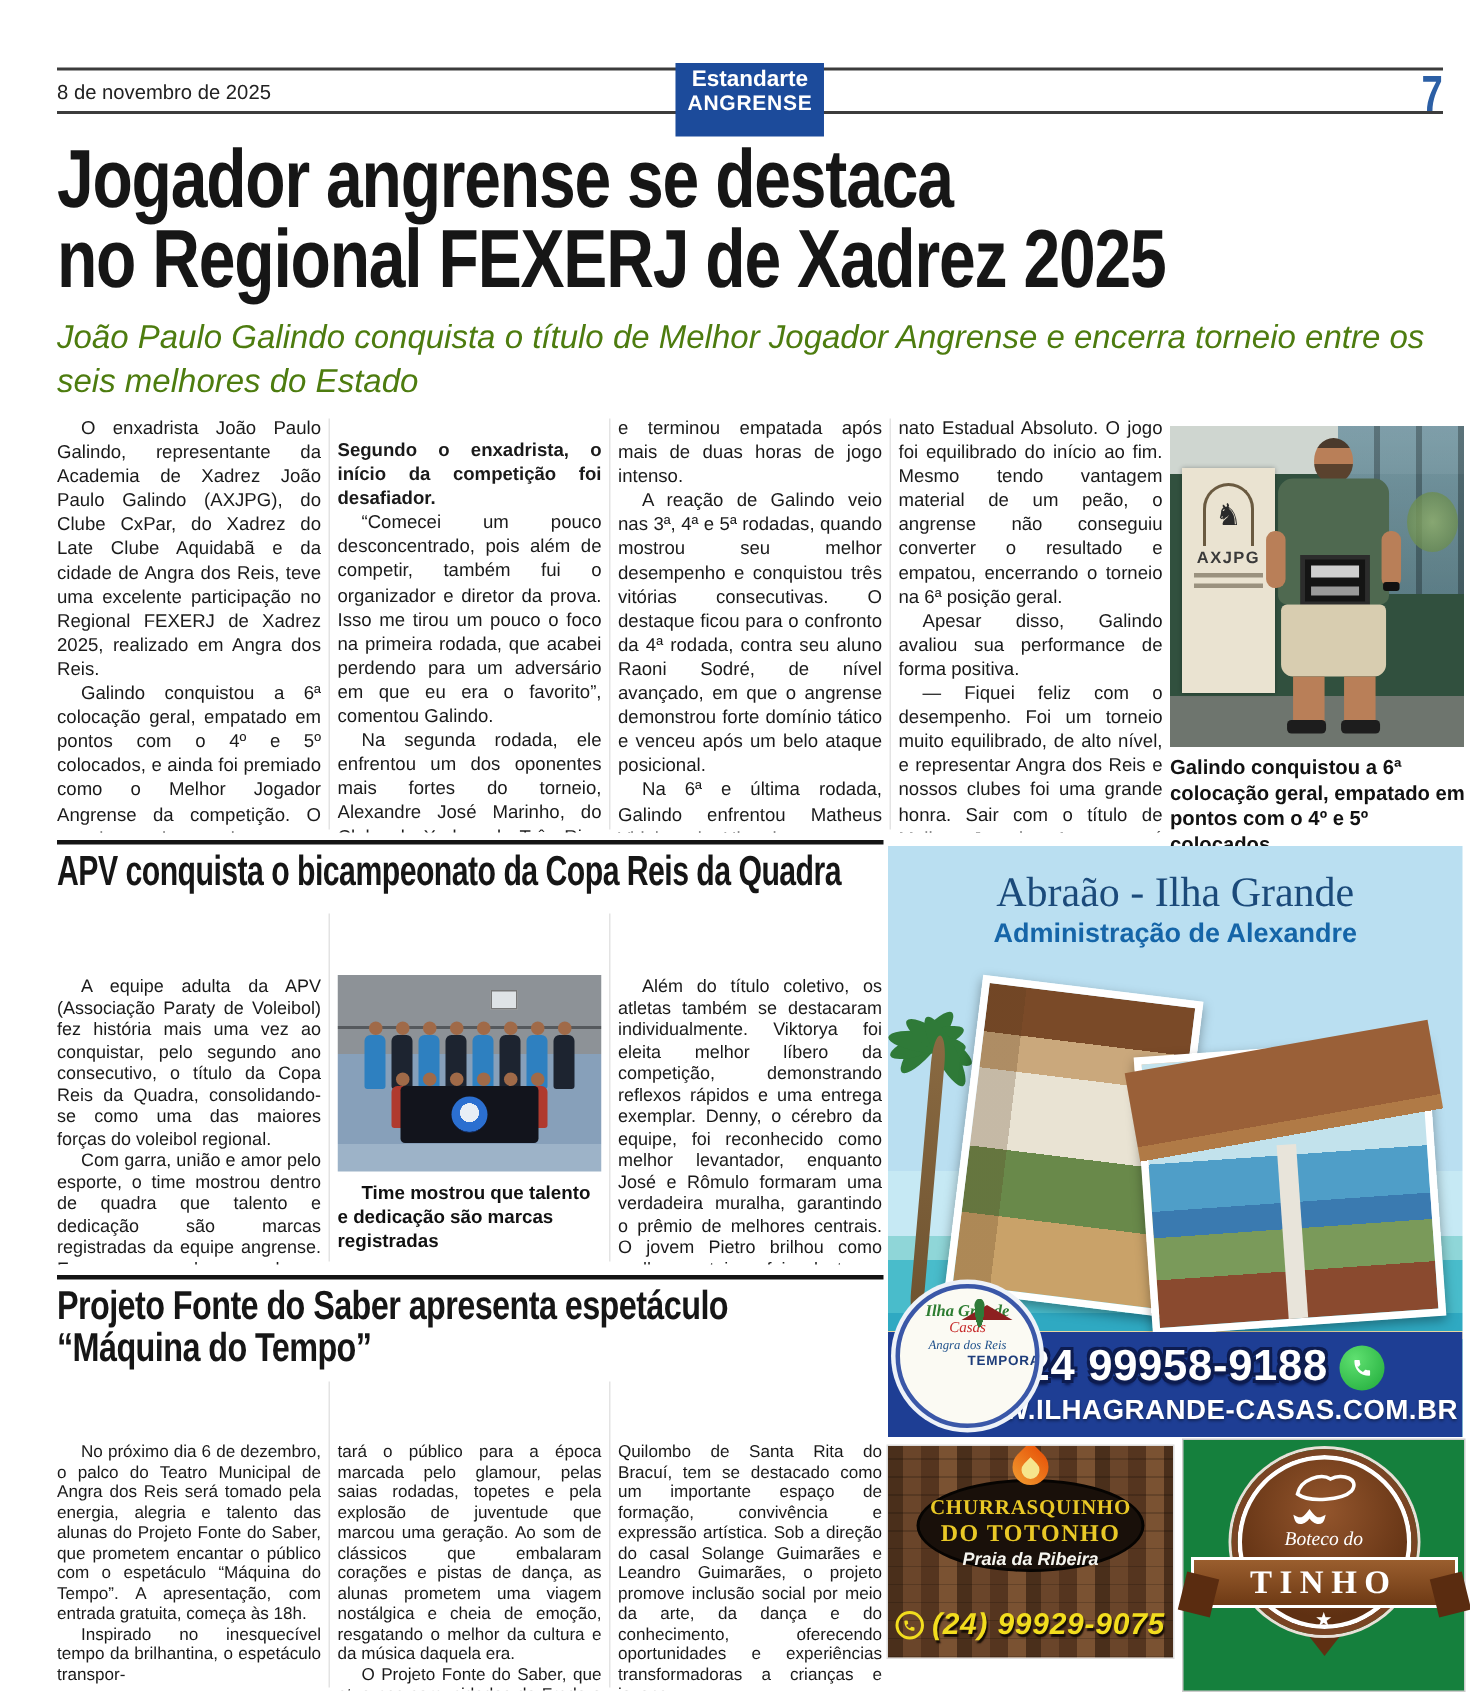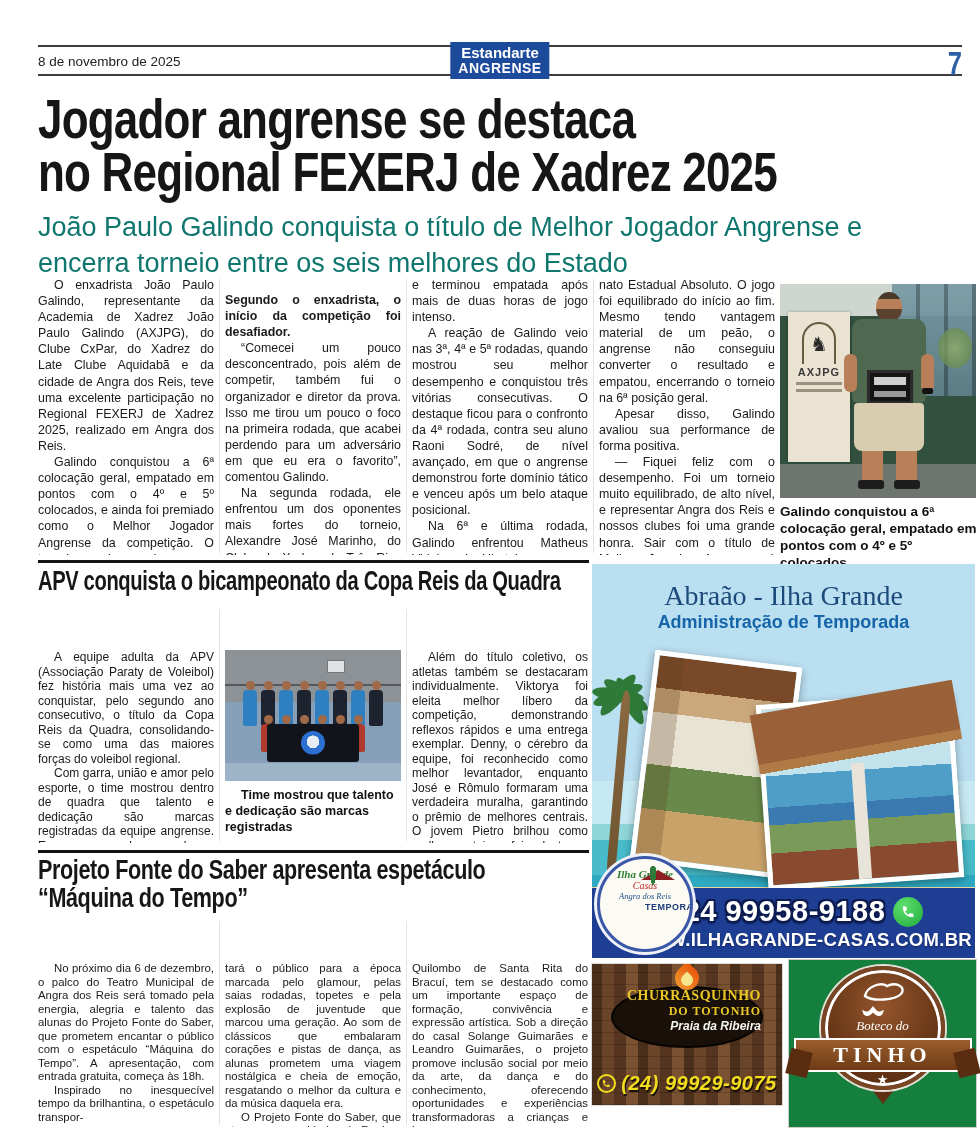--- a/index.html
+++ b/index.html
@@ -5,32 +5,32 @@
   * { margin:0; padding:0; box-sizing:border-box; }
   html,body { background:#fff; }
   body { font-family:"Liberation Sans", sans-serif; color:#1a1a1a; }
   .page { position:relative; width:980px; height:1130px; background:#fff; overflow:hidden; }
 
   
   .header { position:absolute; left:38px; top:45px; width:924px; height:31px;
             border-top:2px solid #3c3c3c; border-bottom:2px solid #3c3c3c; }
   .date { position:absolute; left:0; top:7px; font-size:13.5px; color:#222; }
   .masthead { position:absolute; left:50%; top:-5px; transform:translateX(-50%);
-              background:#1c4b9b; color:#fff; text-align:center; padding:3px 8px 4px; line-height:1.05; }
+              background:#1c4b9b; color:#fff; text-align:center; padding:3px 8px 16px; line-height:1.05; }
   .masthead .m1 { display:block; font-weight:bold; font-size:15px; }
   .masthead .m2 { display:block; font-weight:bold; font-size:14px; letter-spacing:.5px; }
   .pagenum { position:absolute; right:0; top:-3px; color:#2c5fa5; font-weight:bold;
              font-size:34px; transform:scaleX(.75); transform-origin:100% 0; }
 
   
   .hl-line { display:block; transform:scaleX(.8); transform-origin:0 50%;
              font-weight:bold; color:#161616; letter-spacing:-1px; white-space:nowrap; }
   .headline1 { position:absolute; left:38px; top:93px; font-size:55px; line-height:.96; }
-  .subhead { position:absolute; left:38px; top:210px; width:912px; 
-             font-size:27px; line-height:1.32; color:#0f766e; }
+  .subhead { position:absolute; left:38px; top:210px; width:912px; font-style:italic;
+             font-size:22px; line-height:1.32; color:#4d7c0f; }
 
   
   .cols { position:absolute; display:flex; overflow:hidden; }
   .col { overflow:hidden; text-align:justify; }
   .col p { text-indent:16px; }
   .col p.noindent { text-indent:0; }
   .col p.lead { font-weight:bold; text-indent:0;margin-top:15px; }
   .a1 .col { width:176px; font-size:12.4px; line-height:16.1px; }
   .a2 .col, .a3 .col { width:176px;margin-top:43px; }
   .a2 .col { font-size:12px; line-height:14.5px; }
@@ -141,29 +141,29 @@
   .lg-casas { display:block; font-family:"Liberation Serif", serif; font-style:italic; font-size:10px; color:#c62828; }
   .lg-region { display:block; font-family:Liberation Serif, serif; font-style:italic; font-size:8.5px; color:#1d4f8a; }
   .lg-temp { display:block; margin-top:1px; font-size:9px; font-weight:bold; color:#1d3c7a; letter-spacing:.5px;padding-left:45px; }
 
   
   .ad-chur { position:absolute; left:592px; top:964px; width:190px; height:141px; overflow:hidden;
      box-shadow:0 0 0 1px #ddd;
      background:repeating-linear-gradient(0deg, rgba(0,0,0,.18) 0 1px, transparent 1px 12px),
        repeating-linear-gradient(90deg,#4a2f1b 0 10px,#6a452a 10px 22px,#55351f 22px 34px,#7a5232 34px 46px); }
   .ch-badge { position:absolute; left:50%; top:22px; transform:translateX(-50%); width:152px; height:62px;
-     background:#19100a; border-radius:50%; border:2px solid #060402; text-align:right; }
+     background:#19100a; border-radius:50%; border:2px solid #060402; text-align:center; padding-top:10px; }
   .ch-flame { position:absolute; left:50%; top:2px; transform:translateX(-50%); width:24px; height:24px; z-index:2; }
   .ch-flame::before { content:""; position:absolute; inset:0; background:linear-gradient(#e8590c,#f0932b);
      border-radius:0 50% 50% 50%; transform:rotate(45deg); }
   .ch-flame::after { content:""; position:absolute; left:6px; top:8px; width:12px; height:12px;
      background:#f6e58d; border-radius:0 50% 50% 50%; transform:rotate(45deg); }
   .ch-name1 { display:block; font-family:"Liberation Serif", serif; font-weight:bold; font-size:14px;
      color:#e9c826; letter-spacing:.5px; }
-  .ch-name2 { display:block; font-family:"Liberation Serif", serif; font-weight:bold; font-size:12px;
+  .ch-name2 { display:block; font-family:"Liberation Serif", serif; font-weight:bold; font-size:16px;
      color:#e9c826; letter-spacing:1px; }
   .ch-loc { display:block; font-size:12px; font-style:italic; font-weight:bold; color:#f5f5ef; }
   .ch-phone-row { position:absolute; left:0; right:0; bottom:10px; display:flex; align-items:center;
      justify-content:center; gap:5px; }
   .ch-wa { width:19px; height:19px; border-radius:50%; border:2px solid #f2dd1e; display:flex;
      align-items:center; justify-content:center; }
   .ch-wa svg { width:11px; height:11px; }
   .ch-phone { font-style:italic; font-weight:bold; font-size:20px; color:#f2dd1e;
      text-shadow:1px 2px 1px #140c06; letter-spacing:.5px; }
 
@@ -305,21 +305,21 @@
   <div class="ad-ilha">
     <div class="ai-palm">
       <span class="ai-frond f1"></span>
         <span class="ai-frond f2"></span>
       <span class="ai-frond f3"></span>
         <span class="ai-frond f4"></span>
       <span class="ai-frond f5"></span>
       <span class="ai-trunk"></span>
     </div>
     <div class="ai-title">Abraão - Ilha Grande</div>
-    <div class="ai-sub">Administração de Temporada</div>
+    <div class="ai-sub">Administração de Alexandre</div>
     <div class="ai-ph ai-ph1"></div>
     <div class="ai-ph ai-ph2"></div>
     <div class="ai-bar">
       <div class="ai-phone-row">
         <span class="ai-phone">24 99958-9188</span>
         <span class="wa">
           <svg viewBox="0 0 24 24" fill="#fff">
               <path d="M6.6 10.8c1.2 2.4 3.2 4.4 5.6 5.6l1.9-1.9c.3-.3.6-.3.9-.2 1 .3 2 .5 3 .5.5 0 .9.4.9.9V19c0 .5-.4.9-.9.9C9.6 19.9 4.1 14.4 4.1 6c0-.5.4-.9.9-.9h3.3c.5 0 .9.4.9.9 0 1 .2 2 .5 3 .1.3 0 .7-.2.9l-1.9 1.9z"></path>
             </svg>
         </span>

